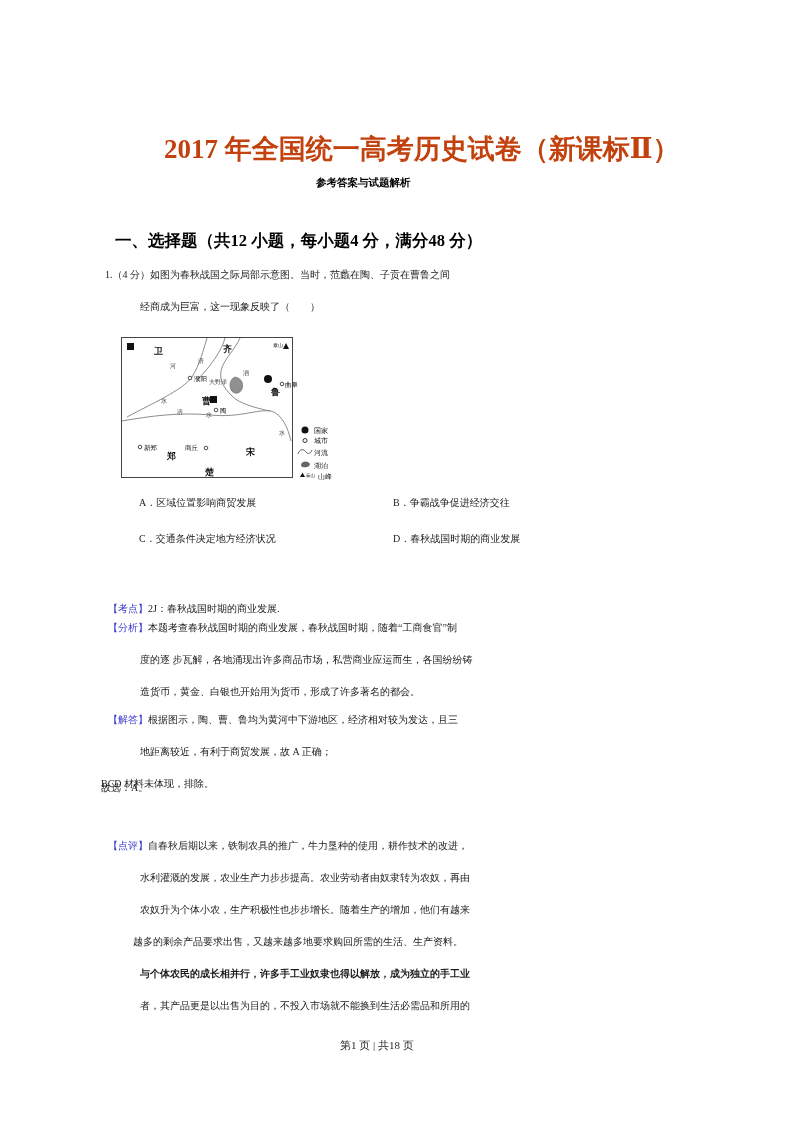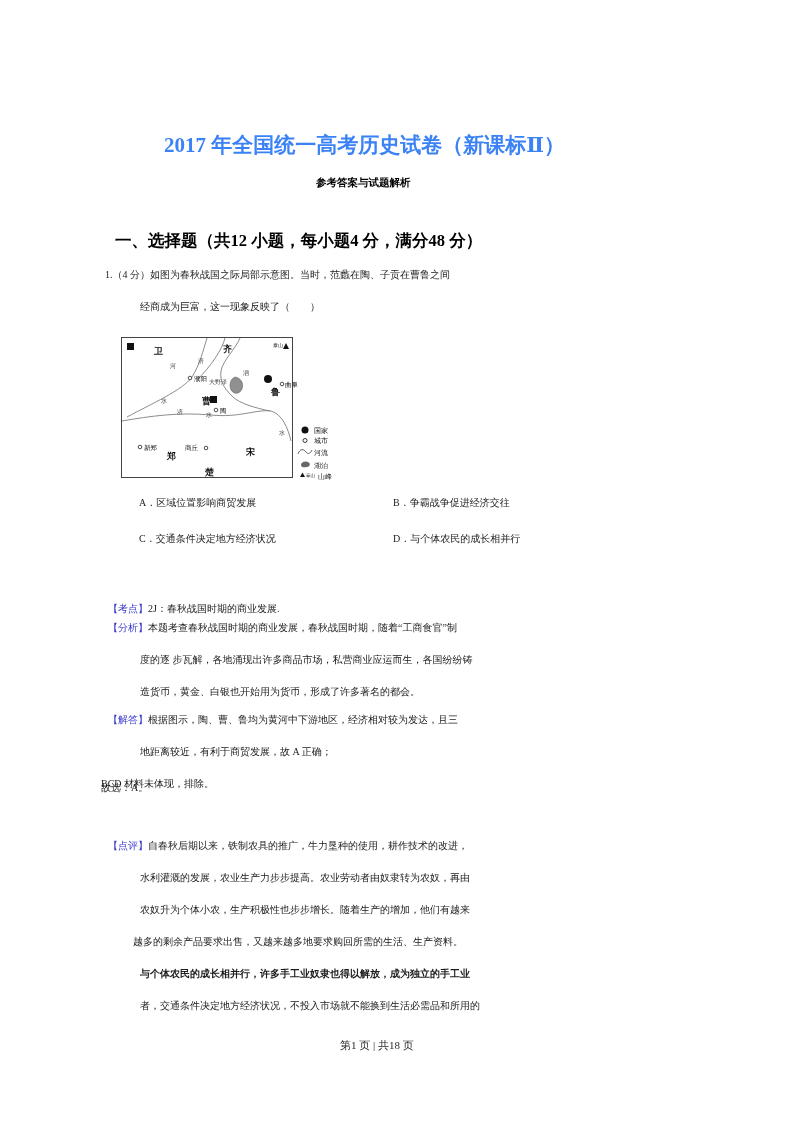--- a/index.html
+++ b/index.html
@@ -3,21 +3,21 @@
 <meta charset="utf-8">
 <style>
   html,body{margin:0;padding:0;background:#888;}
   .page{
     position:relative;width:793px;height:1122px;margin:0 auto;
     background:#ffffff;overflow:hidden;
     font-family:"Liberation Serif","DejaVu Serif",serif;
     color:#1b1b1b;
   }
   .line{position:absolute;white-space:nowrap;font-size:10px;line-height:20px;color:#1b1b1b;}
-  .doc-title{position:absolute;white-space:nowrap;font-size:21px;font-weight:bold;color:#3b82f6;}
+  .doc-title{position:absolute;white-space:nowrap;font-size:27px;font-weight:bold;color:#c2410c;}
   .doc-subtitle{position:absolute;white-space:nowrap;font-size:10.5px;font-weight:bold;color:#000;}
   .sec-heading{position:absolute;white-space:nowrap;font-size:16.5px;font-weight:bold;color:#000;}
   .blab{color:#3737cd;}
   .footer{position:absolute;white-space:nowrap;font-size:11px;color:#2a2a2a;}
   .map-wrap{position:absolute;left:121px;top:337px;width:232px;height:145px;}
   svg text{font-family:"Liberation Serif","DejaVu Serif",serif;fill:#111;}
   svg .state{font-size:9px;font-weight:bold;}
   svg .city{font-size:6.5px;}
   svg .riverlab{font-size:6px;fill:#3a3a3a;}
   svg .leglab{font-size:7px;}
@@ -93,21 +93,21 @@
       <text x="193" y="131" class="leglab">湖泊</text>
       <polygon points="179,140 181.5,135.5 184,140" fill="#111"></polygon>
       <text x="185" y="140" style="font-size:4.5px">泰山</text>
       <text x="197" y="142" class="leglab">山峰</text>
     </svg>
   </div>
 
   <div class="line" style="left:139px;top:493px;">A．区域位置影响商贸发展</div>
   <div class="line" style="left:393px;top:493px;">B．争霸战争促进经济交往</div>
   <div class="line" style="left:139px;top:529px;">C．交通条件决定地方经济状况</div>
-  <div class="line" style="left:393px;top:529px;">D．与个体农民的成长相并行</div>
+  <div class="line" style="left:393px;top:529px;">D．春秋战国时期的商业发展</div>
 
   <div class="line" style="left:108px;top:586px;margin-top:13px;">
     <span class="blab">【考点】</span><span>2J：春秋战国时期的商业发展.</span>
   </div>
 
   <div class="line" style="left:108px;top:618px;">
     <span class="blab">【分析】</span><span>本题考查春秋战国时期的商业发展，春秋战国时期，随着“工商食官”制</span>
   </div>
   <div class="line" style="left:140px;top:650px;">度的逐 步瓦解，各地涌现出许多商品市场，私营商业应运而生，各国纷纷铸</div>
   <div class="line" style="left:140px;top:682px;">造货币，黄金、白银也开始用为货币，形成了许多著名的都会。</div>
@@ -119,17 +119,17 @@
   <div class="line" style="left:101px;top:774px;">BCD 材料未体现，排除。</div>
   <div class="line" style="left:101px;top:778px;">故选：A。</div>
 
   <div class="line" style="left:108px;top:836px;">
     <span class="blab">【点评】</span><span>自春秋后期以来，铁制农具的推广，牛力垦种的使用，耕作技术的改进，</span>
   </div>
   <div class="line" style="left:140px;top:868px;">水利灌溉的发展，农业生产力步步提高。农业劳动者由奴隶转为农奴，再由</div>
   <div class="line" style="left:140px;top:900px;">农奴升为个体小农，生产积极性也步步增长。随着生产的增加，他们有越来</div>
   <div class="line" style="left:133px;top:932px;">越多的剩余产品要求出售，又越来越多地要求购回所需的生活、生产资料。</div>
   <div class="line" style="left:140px;top:964px;font-weight:bold;">与个体农民的成长相并行，许多手工业奴隶也得以解放，成为独立的手工业</div>
-  <div class="line" style="left:140px;top:996px;">者，交通条件决定地方经济状况，不投入市场就不能换到生活必需品和所用的</div>
+  <div class="line" style="left:140px;top:996px;">者，其产品更是以出售为目的，不投入市场就不能换到生活必需品和所用的</div>
 
   <div class="footer" style="left:340px;top:1038px;">第1 页  |  共18 页</div>
 
 </div>
 
 </body></html>

